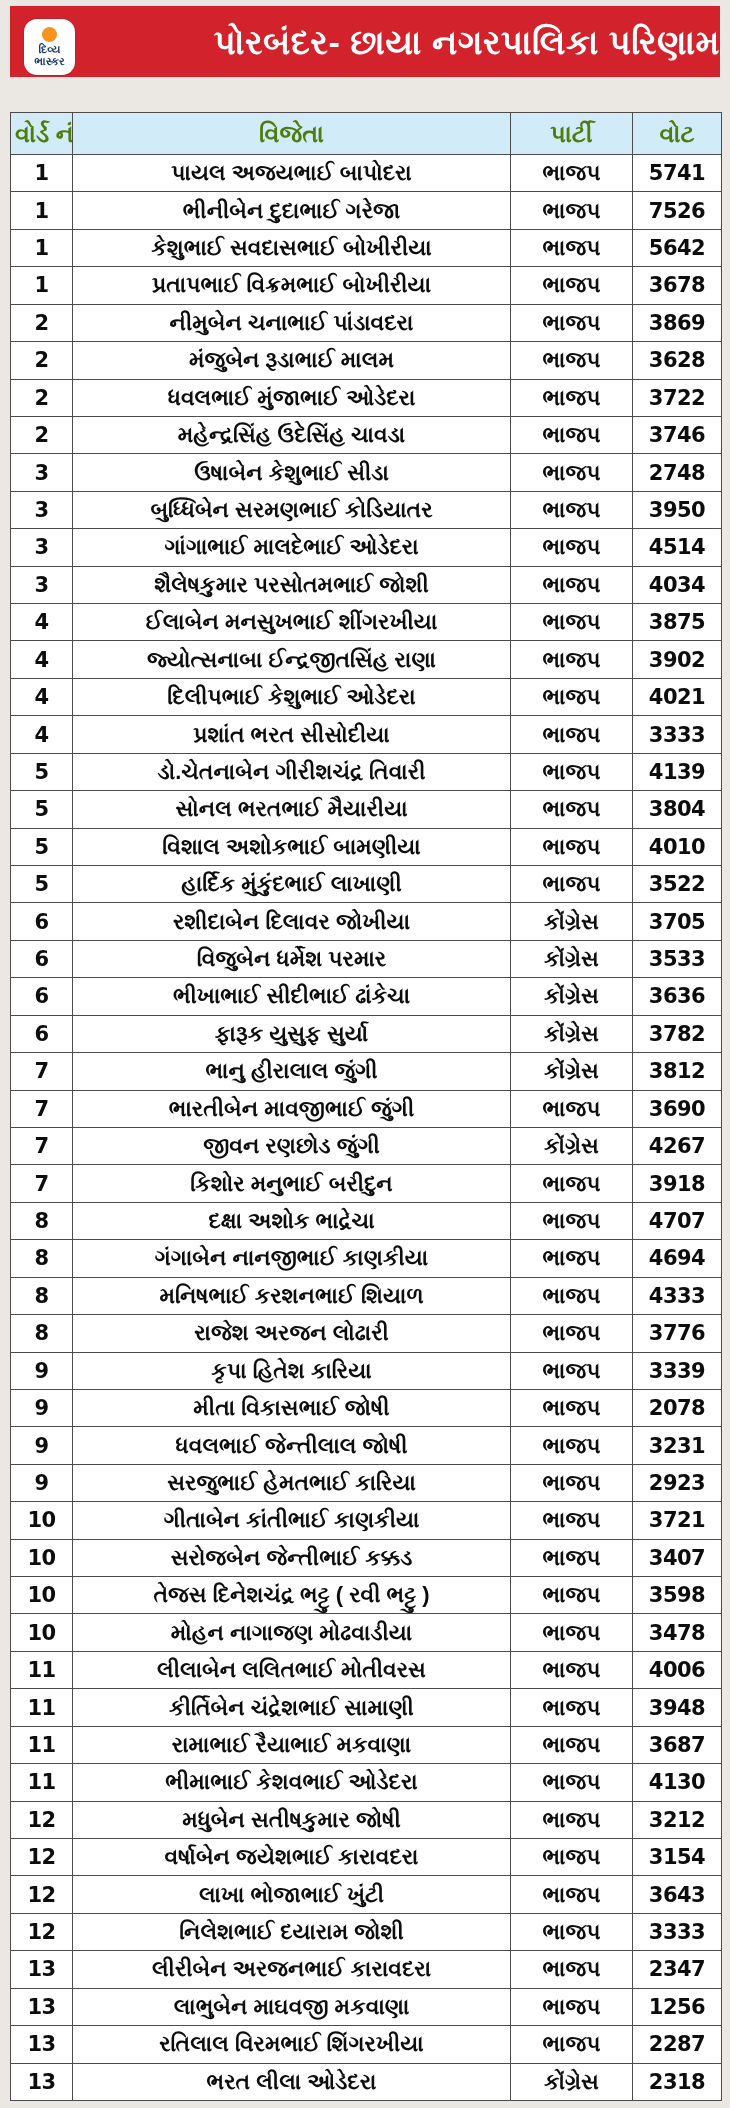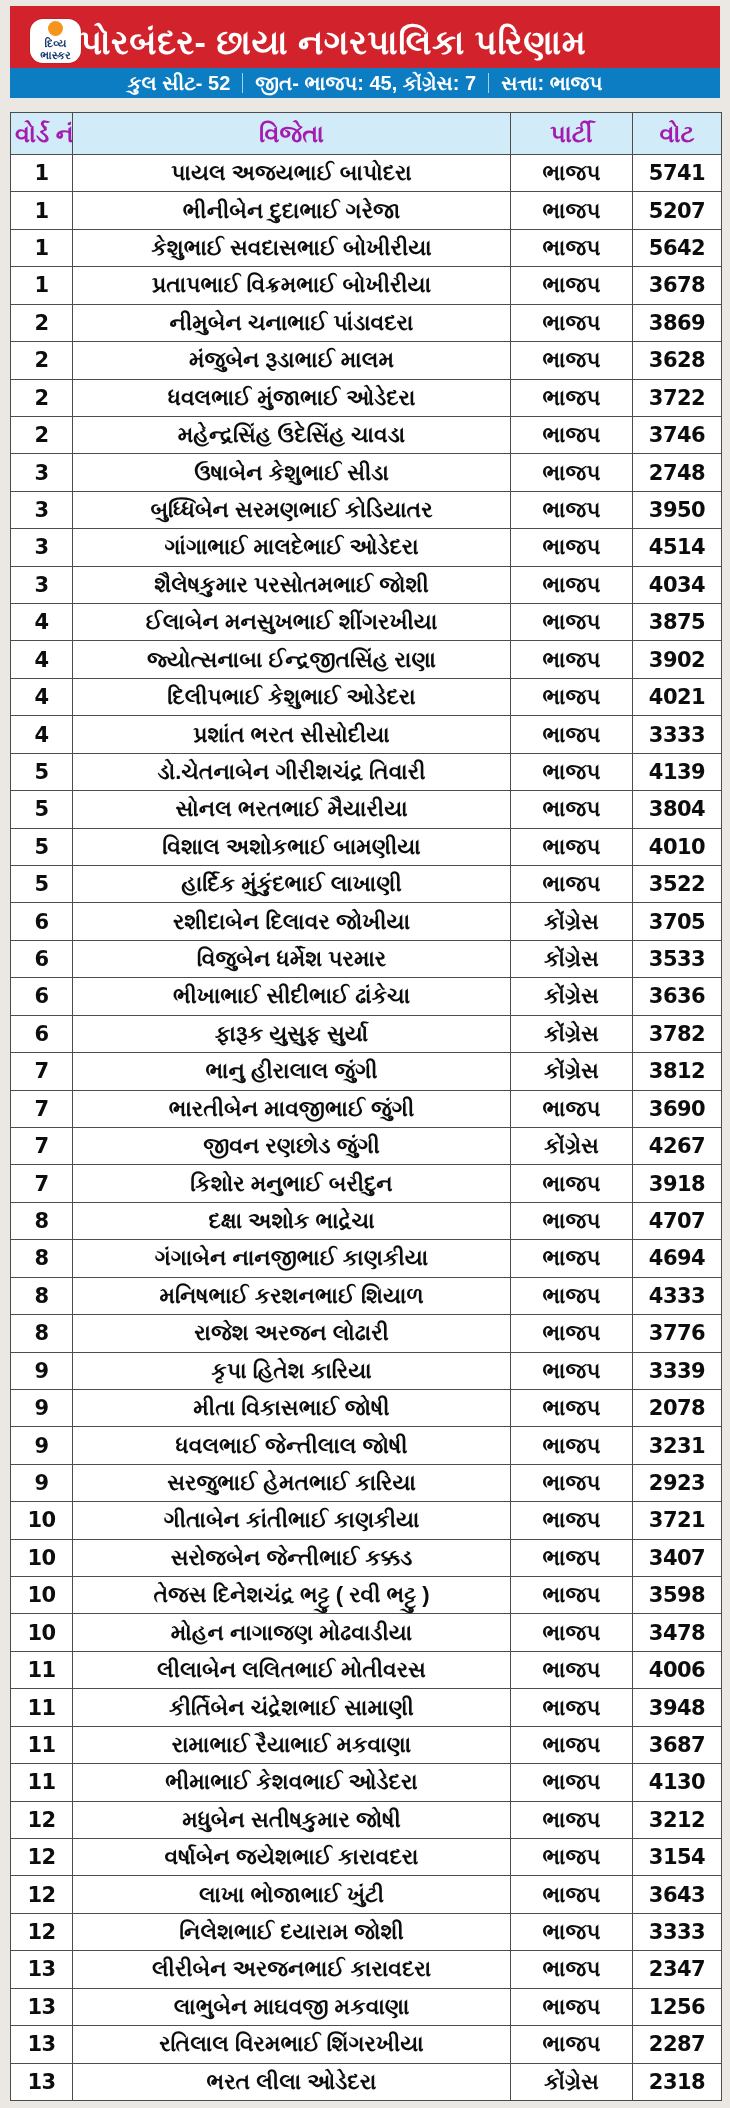--- a/index.html
+++ b/index.html
@@ -8,28 +8,28 @@
     background:#ebe8e3;
     font-family:"Liberation Sans", sans-serif;
     -webkit-font-smoothing:antialiased;
   }
   .page{position:relative;width:730px;height:2108px;overflow:hidden;}
 
   
   .banner{
     position:absolute;left:10px;right:10px;top:6px;height:71px;
     background:#d2232c;
-    display:flex;align-items:center;justify-content:flex-start;
+    display:flex;align-items:center;justify-content:flex-end;
   }
   .banner-title{
     color:#ffffff;font-weight:700;font-size:34px;line-height:1;
     letter-spacing:.5px;white-space:nowrap;padding-left:70px;
   }
   .logo{
-    position:absolute;left:30px;top:19px;width:51px;height:44px;
+    position:absolute;left:24px;top:19px;width:51px;height:56px;
     background:#ffffff;border-radius:13px;z-index:3;
     display:flex;flex-direction:column;align-items:center;justify-content:center;
     box-shadow:0 0 0 1px rgba(0,0,0,.08);
   }
   .logo-sun{width:15px;height:15px;border-radius:50%;background:#f7941d;margin-bottom:1px;}
   .logo-word{color:#1b3a71;font-weight:700;font-size:11px;line-height:12px;}
 
   .subbar{
     position:absolute;left:10px;right:10px;top:68px;height:30px;
     background:#0c7dc2;
@@ -45,21 +45,21 @@
     border-collapse:collapse;table-layout:fixed;
     background:#ffffff;
   }
   th,td{
     border:1px solid #4c4c4c;
     text-align:center;vertical-align:middle;
     padding:0 4px;overflow:hidden;white-space:nowrap;
   }
   thead th{
     background:#d2ebf9;
-    font-weight:700;font-size:24px;color:#a21caf;height:41px;
+    font-weight:700;font-size:24px;color:#4d7c0f;height:41px;
   }
   tbody td{
     background:#ffffff;
     font-weight:700;font-size:22px;color:#0d0d0d;
   }
   col.c-ward{width:62px;}
   col.c-winner{width:438px;}
   col.c-party{width:122px;}
   col.c-votes{width:89px;}
   td.col-ward,td.col-votes{font-family:"DejaVu Sans", sans-serif;font-size:21px;letter-spacing:-0.5px;}
@@ -72,27 +72,20 @@
   <div class="banner">
     <div class="banner-title">પોરબંદર- છાયા નગરપાલિકા પરિણામ</div>
   </div>
 
   <div class="logo">
     <div class="logo-sun"></div>
     <div class="logo-word">દિવ્ય</div>
     <div class="logo-word">ભાસ્કર</div>
   </div>
 
-  <div class="subbar">
-    <span>કુલ સીટ- 52</span>
-    <div class="sep"></div>
-    <span>જીત- ભાજપ: 45, કોંગ્રેસ: 7</span>
-    <div class="sep"></div>
-    <span>સત્તા: ભાજપ</span>
-  </div>
 
   <div class="tablewrap">
     <table>
       <colgroup>
         <col class="c-ward">
           <col class="c-winner">
           <col class="c-party">
           <col class="c-votes">
       </colgroup>
       <thead>
@@ -107,21 +100,21 @@
           <tr>
             <td class="col-ward">1</td>
             <td class="col-winner">પાયલ અજયભાઈ બાપોદરા</td>
             <td class="col-party">ભાજપ</td>
             <td class="col-votes">5741</td>
           </tr>
           <tr>
             <td class="col-ward">1</td>
             <td class="col-winner">ભીનીબેન દુદાભાઈ ગરેજા</td>
             <td class="col-party">ભાજપ</td>
-            <td class="col-votes">5207</td>
+            <td class="col-votes">7526</td>
           </tr>
           <tr>
             <td class="col-ward">1</td>
             <td class="col-winner">કેશુભાઈ સવદાસભાઈ બોખીરીયા</td>
             <td class="col-party">ભાજપ</td>
             <td class="col-votes">5642</td>
           </tr>
           <tr>
             <td class="col-ward">1</td>
             <td class="col-winner">પ્રતાપભાઈ વિક્રમભાઈ બોખીરીયા</td>

